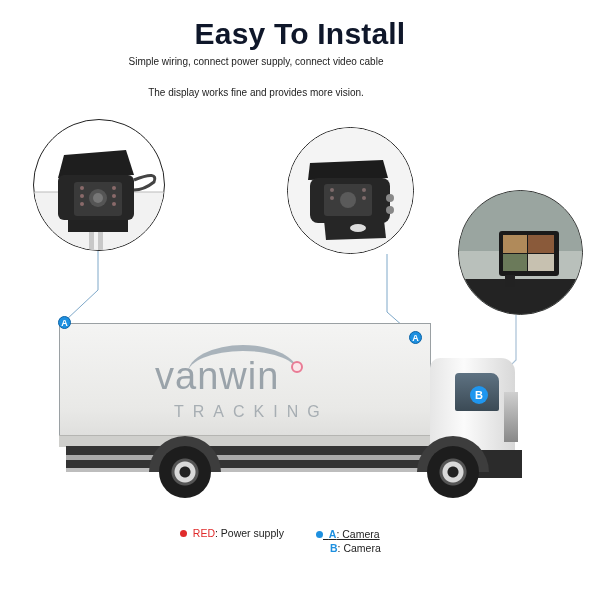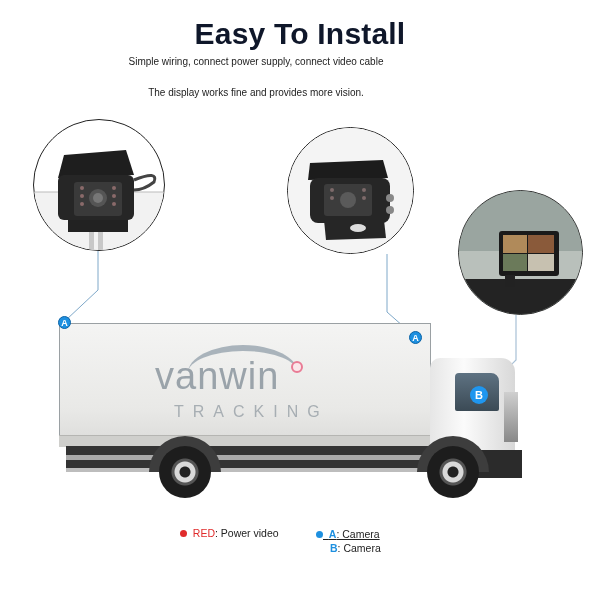--- a/index.html
+++ b/index.html
@@ -139,21 +139,21 @@
 <div class="abs logo-word">vanwin</div>
 <div class="abs logo-sub">TRACKING</div>
 <div class="abs logo-pin"></div>
 
 <div class="abs badge" style="left:58px;top:316px">A</div>
 <div class="abs badge" style="left:409px;top:331px">A</div>
 <div class="abs badge badgeB" style="left:470px;top:386px">B</div>
 
 <div class="abs legend lg-red">
   <span class="dot" style="background:#e02b2b"></span>
-  &nbsp;<span class="red">RED</span><span>: Power video</span>
+  &nbsp;<span class="red">RED</span><span>: Power supply</span>
 </div>
 <div class="abs legend lg-a">
   <span class="dot" style="background:#1e90e0"></span>
   &nbsp;<span class="blue">A</span><span>: Camera</span>
 </div>
 <div class="abs legend lg-b">
   <span class="blue">B</span><span>: Camera</span>
 </div>
 
 </body></html>

